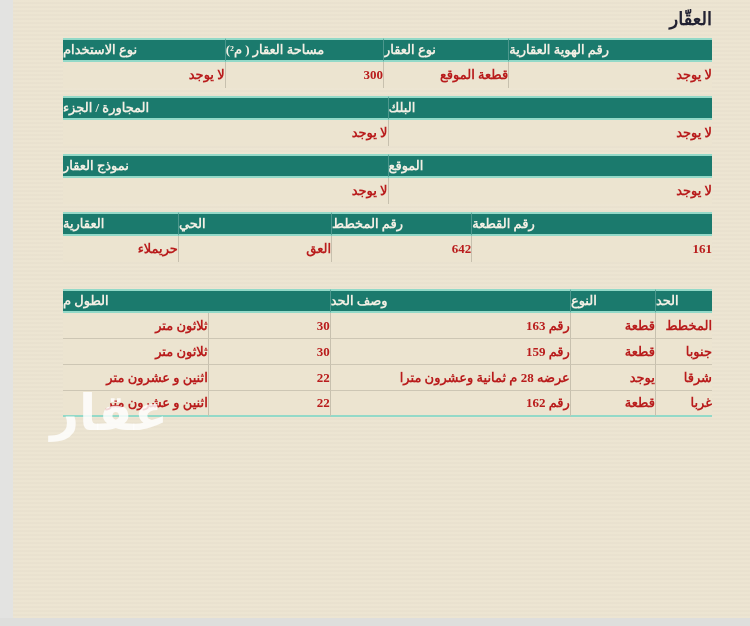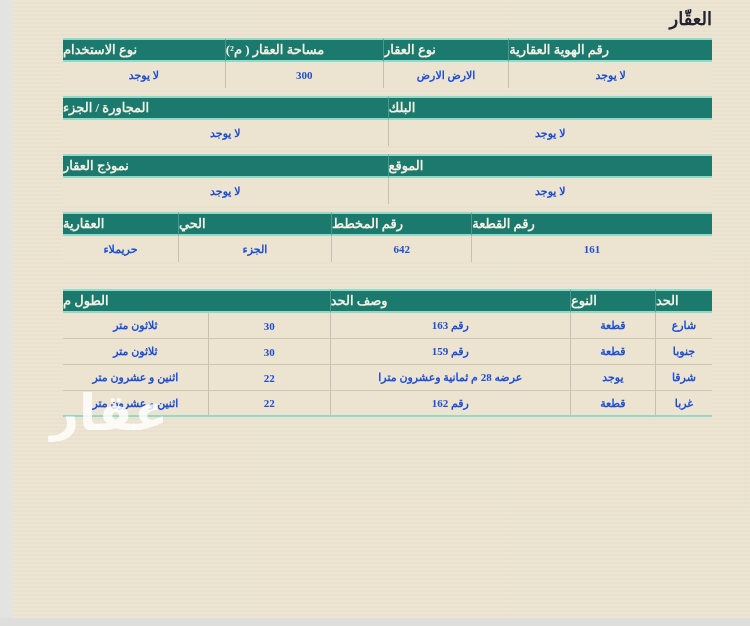--- a/index.html
+++ b/index.html
@@ -34,23 +34,23 @@
     font-size:13px; font-weight:bold;
     height:24px; text-align:left; vertical-align:middle;
     border-top:2px solid #93d9c8;
     border-bottom:2px solid #93d9c8;
     border-left:1px solid rgba(255,255,255,0.22);
     white-space:nowrap; overflow:hidden;
   }
   .sec th:last-child { border-left:none; }
   .sec td {
     background:#ece4d0;
-    color:#1d4ed8;
-    font-size:11px; font-weight:bold;
-    height:26px; text-align:center; vertical-align:middle;
+    color:#b91c1c;
+    font-size:13px; font-weight:bold;
+    height:26px; vertical-align:middle;
     border-left:1px solid #c7c0ae;
     white-space:nowrap; overflow:hidden;
   }
   .sec td:last-child { border-left:none; }
   .sec tr.v-mid td { border-bottom:1px solid #cdc6b4; }
   .sec tr.v-last td { border-bottom:2px solid #93d9c8; }
   .watermark {
     position:absolute; left:18px; top:386px; width:150px;
     text-align:center; pointer-events:none;
     font-family:"DejaVu Sans","Liberation Sans",sans-serif;
@@ -88,21 +88,21 @@
     </colgroup>
   <tbody>
       <tr>
     <th>رقم الهوية العقارية</th>
     <th>نوع العقار</th>
     <th>مساحة العقار ( م²)</th>
     <th>نوع الاستخدام</th>
   </tr>
   <tr>
     <td>لا يوجد</td>
-    <td>الارض الارض</td>
+    <td>قطعة الموقع</td>
     <td>300</td>
     <td>لا يوجد</td>
   </tr>
 </tbody>
   </table>
 
 <table class="sec" style="top:96px">
   <colgroup>
       <col style="width:50%">
       <col style="width:50%">
@@ -146,21 +146,21 @@
   <tbody>
       <tr>
     <th>رقم القطعة</th>
     <th>رقم المخطط</th>
     <th>الحي</th>
     <th>العقارية</th>
   </tr>
   <tr>
     <td>161</td>
     <td>642</td>
-    <td>الجزء</td>
+    <td>العق</td>
     <td>حريملاء</td>
   </tr>
 </tbody>
   </table>
 
 <table class="sec" style="top:289px">
   <colgroup>
       <col style="width:8.8%">
       <col style="width:13.1%">
       <col style="width:37%">
@@ -168,21 +168,21 @@
       <col style="width:22.3%">
     </colgroup>
   <tbody>
       <tr>
     <th>الحد</th>
     <th>النوع</th>
     <th>وصف الحد</th>
     <th colspan="2">الطول م</th>
   </tr>
   <tr class="v-mid">
-    <td>شارع</td>
+    <td>المخطط</td>
     <td>قطعة</td>
     <td>رقم 163</td>
     <td>30</td>
     <td>ثلاثون متر</td>
   </tr>
   <tr class="v-mid">
     <td>جنوبا</td>
     <td>قطعة</td>
     <td>رقم 159</td>
     <td>30</td>

